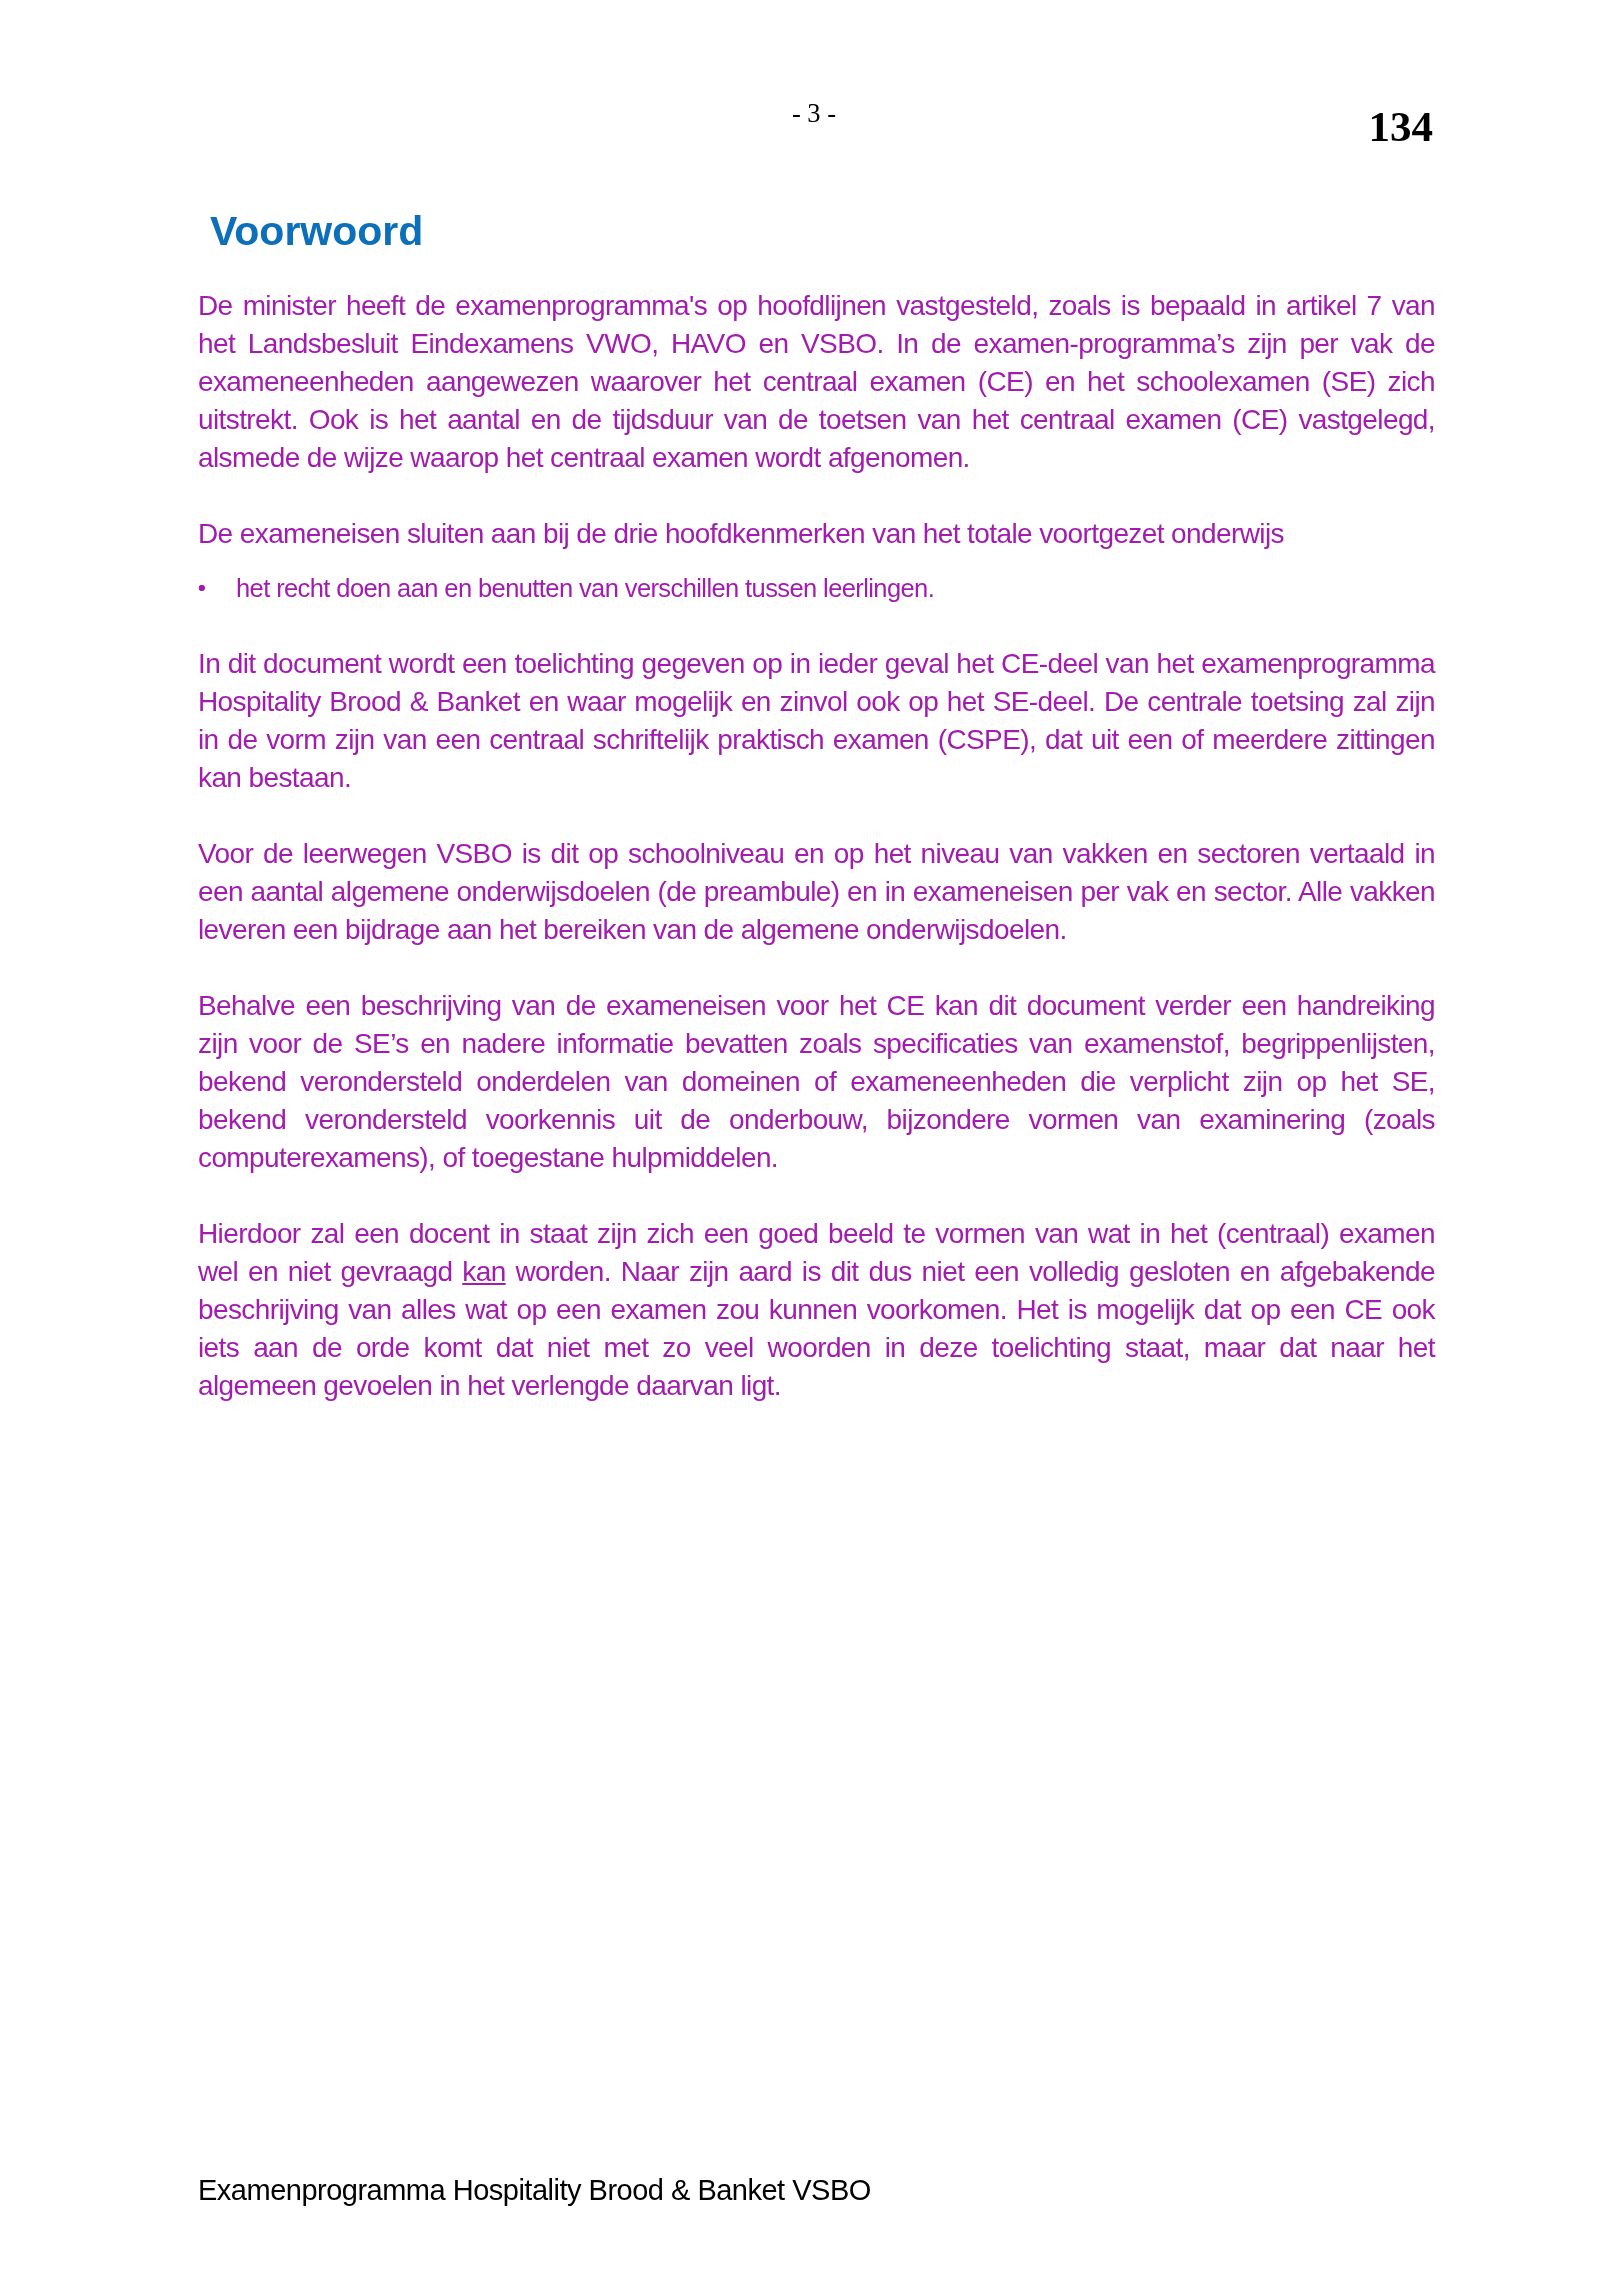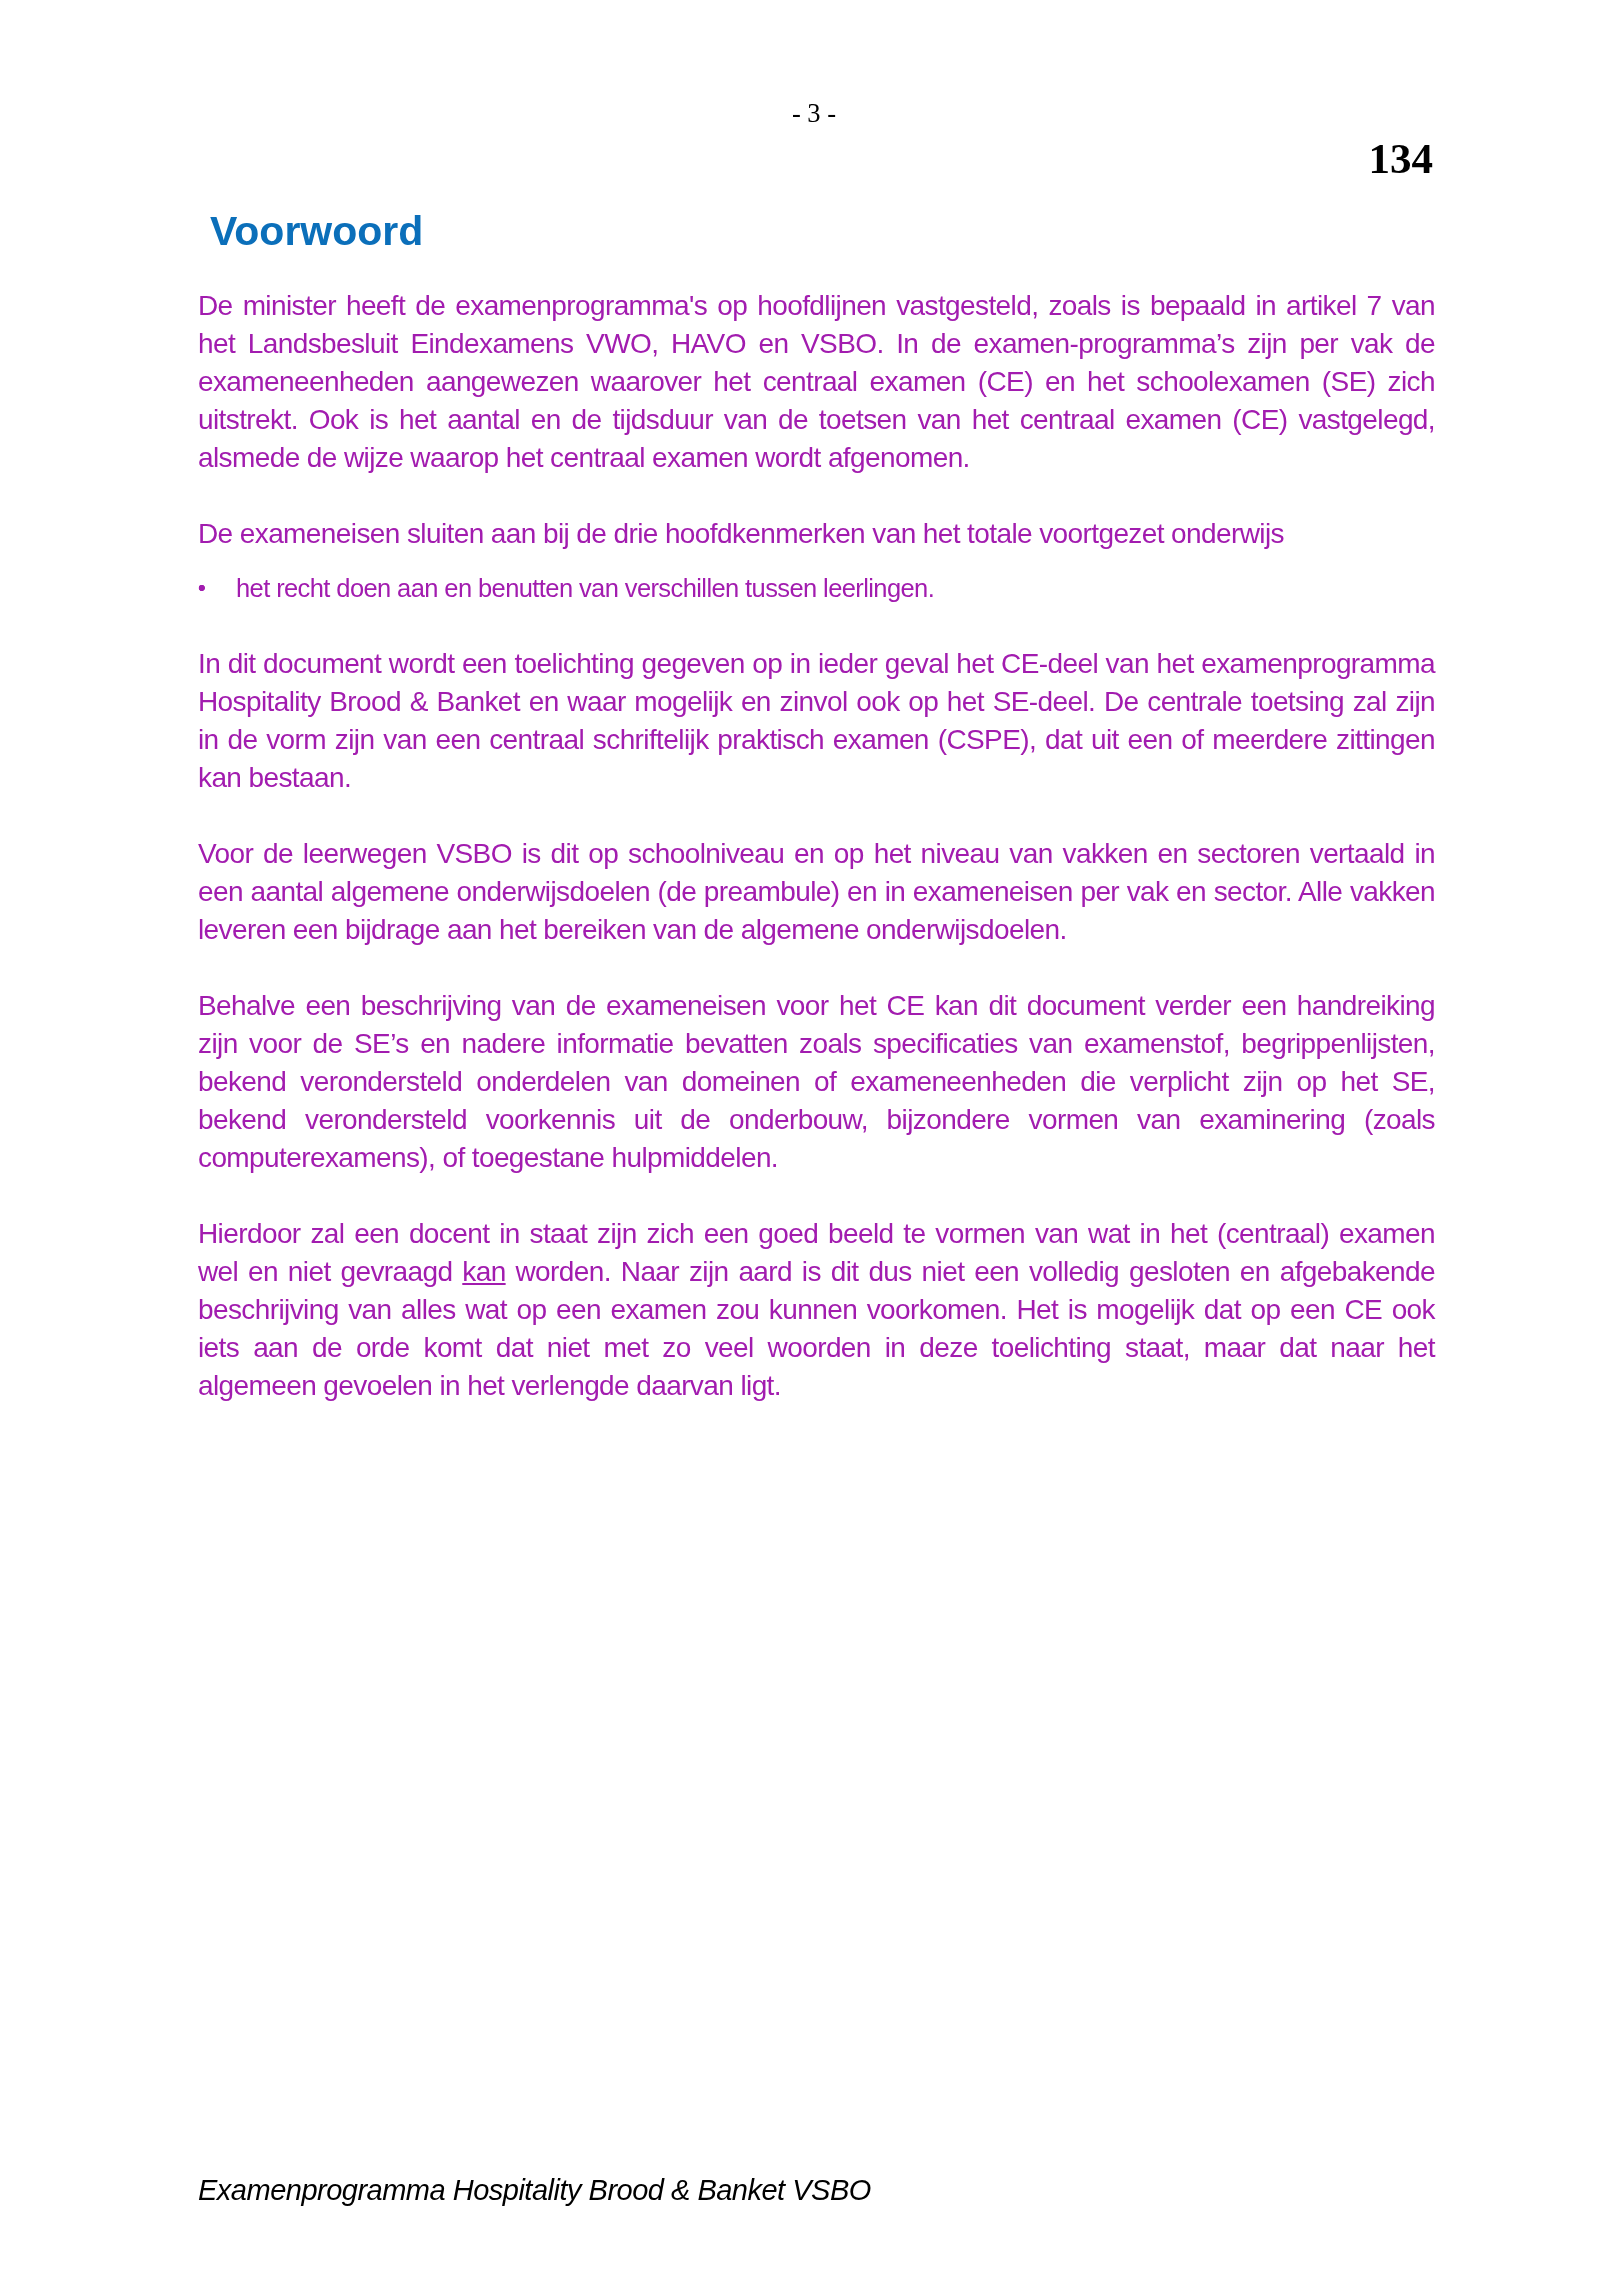--- a/index.html
+++ b/index.html
@@ -4,41 +4,41 @@
 <style>
   html, body { margin: 0; padding: 0; background: #ffffff; }
   body { width: 1621px; height: 2293px; position: relative; overflow: hidden; }
   .page { position: absolute; left: 0; top: 0; width: 1621px; height: 2293px; background: #fff; }
   .page-number {
     position: absolute; top: 98px; left: 765px; width: 98px; text-align: center;
     font-family: "Liberation Serif", serif; font-size: 26.5px; color: #000;
   }
   .doc-number {
     position: absolute; top: 102px; left: 1353px; width: 80px; text-align: right;
-    font-family: "Liberation Serif", serif; font-weight: bold; font-size: 43px; color: #000; margin-top: 32px;
+    font-family: "Liberation Serif", serif; font-weight: bold; font-size: 43px; color: #000;
   }
   .heading {
     position: absolute; top: 196px; left: 198px;
     font-family: "Liberation Sans", sans-serif; font-weight: bold; font-size: 41px; color: #0b6fba;
     margin: 12px;
   }
   .body {
     position: absolute; top: 287px; left: 198px; width: 1237px;
     font-family: "Liberation Sans", sans-serif; font-size: 28px; line-height: 38px; color: #a21caf;
     letter-spacing: -0.6px;
   }
   .body p { margin: 0 0 38px 0; text-align: justify; }
   .body p.tight { margin-bottom: 16px; }
   .body ul { margin: 0 0 38px 0; padding: 0; list-style: none; }
   .body li { position: relative; padding-left: 38px; font-size: 25.5px; line-height: 38px; }
   .body li .bullet { position: absolute; left: 0; top: 0; font-size: 21.6px; }
   .u { text-decoration: underline; }
   .footer {
     position: absolute; top: 2174px; left: 198px;
-    font-family: "Liberation Sans", sans-serif; font-style: italic; font-size: 29px; color: #000;
+    font-family: "Liberation Sans", sans-serif; font-size: 29px; color: #000;
     letter-spacing: -0.5px;
   }
 </style>
 </head>
 <body>
 
 <div class="page">
   <div class="page-number">- 3 -</div>
   <div class="doc-number">134</div>
 

